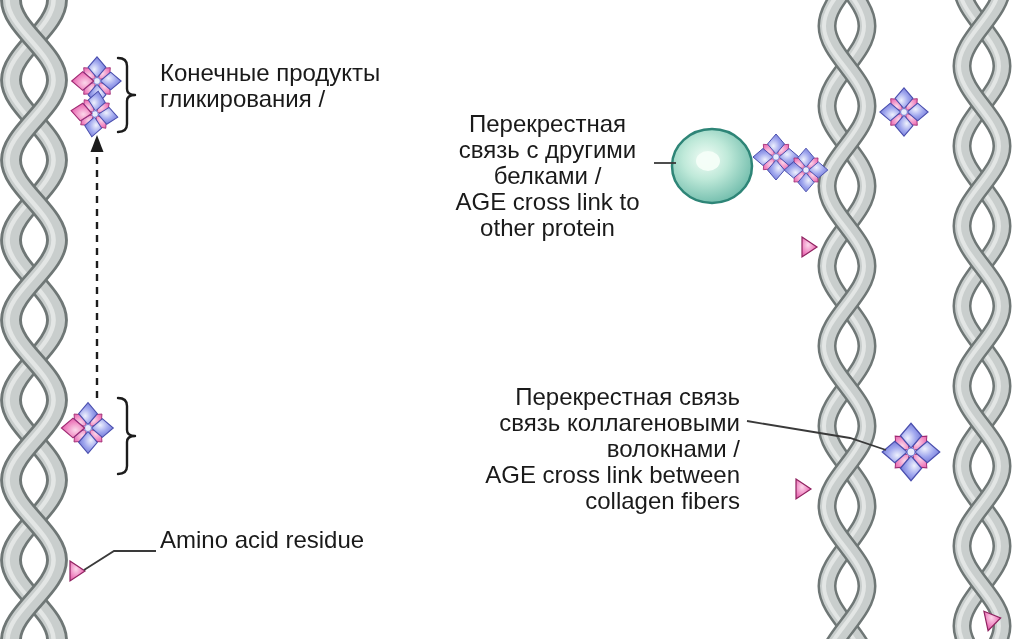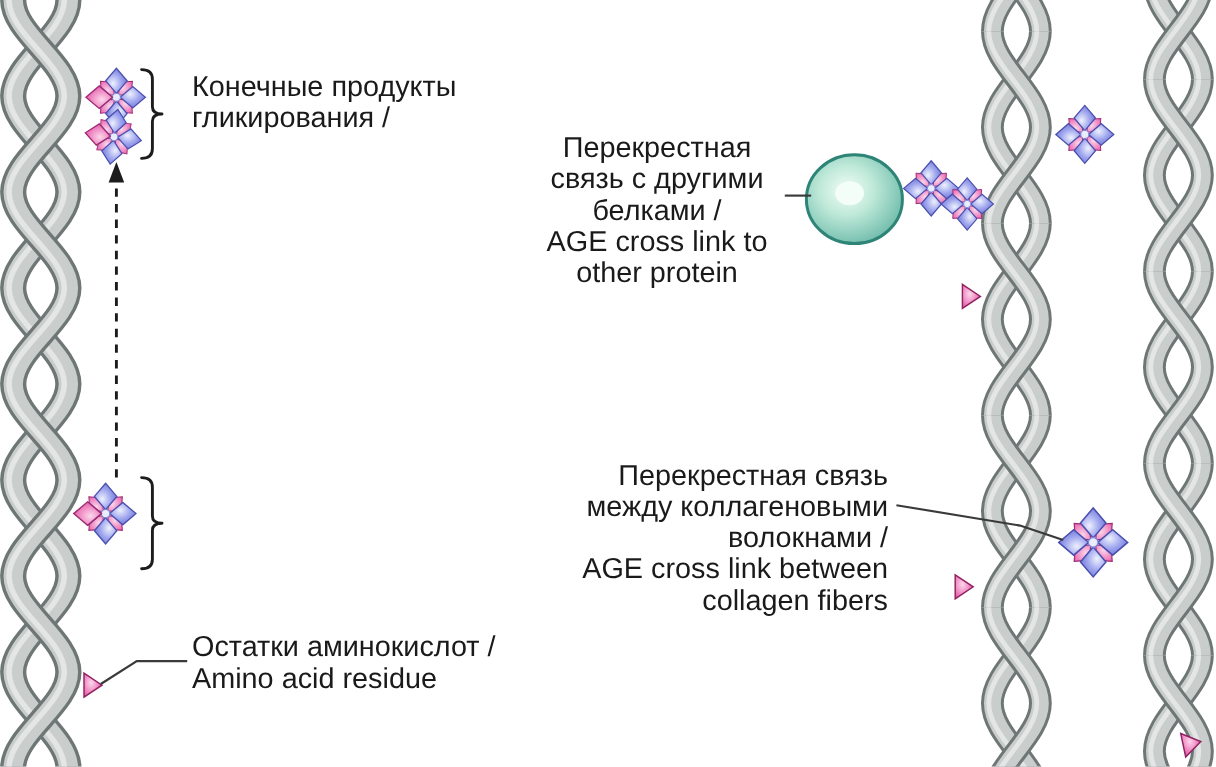--- a/index.html
+++ b/index.html
@@ -145,33 +145,32 @@
     <polyline class="ptr" points="747,421 850,438 886,450"></polyline>
   </svg>
 
   <div class="label" style="left:160px;top:60px">
     <div class="ln">Конечные продукты</div>
     <div class="ln">гликирования /</div>
   </div>
 
 
   <div class="label" style="left:160px;top:527px">
-    <div class="ln">Остатки аминокислот /</div>
     <div class="ln">Amino acid residue</div>
   </div>
 
   <div class="label center" style="left:440px;top:111px;width:215px">
     <div class="ln">Перекрестная</div>
     <div class="ln">связь с другими</div>
     <div class="ln">белками /</div>
     <div class="ln">AGE cross link to</div>
     <div class="ln">other protein</div>
   </div>
 
   <div class="label right" style="right:273px;top:384px">
     <div class="ln">Перекрестная связь</div>
-    <div class="ln">между коллагеновыми</div>
+    <div class="ln">связь коллагеновыми</div>
     <div class="ln">волокнами /</div>
     <div class="ln">AGE cross link between</div>
     <div class="ln">collagen fibers</div>
   </div>
 
 </div>
 
 </body></html>

